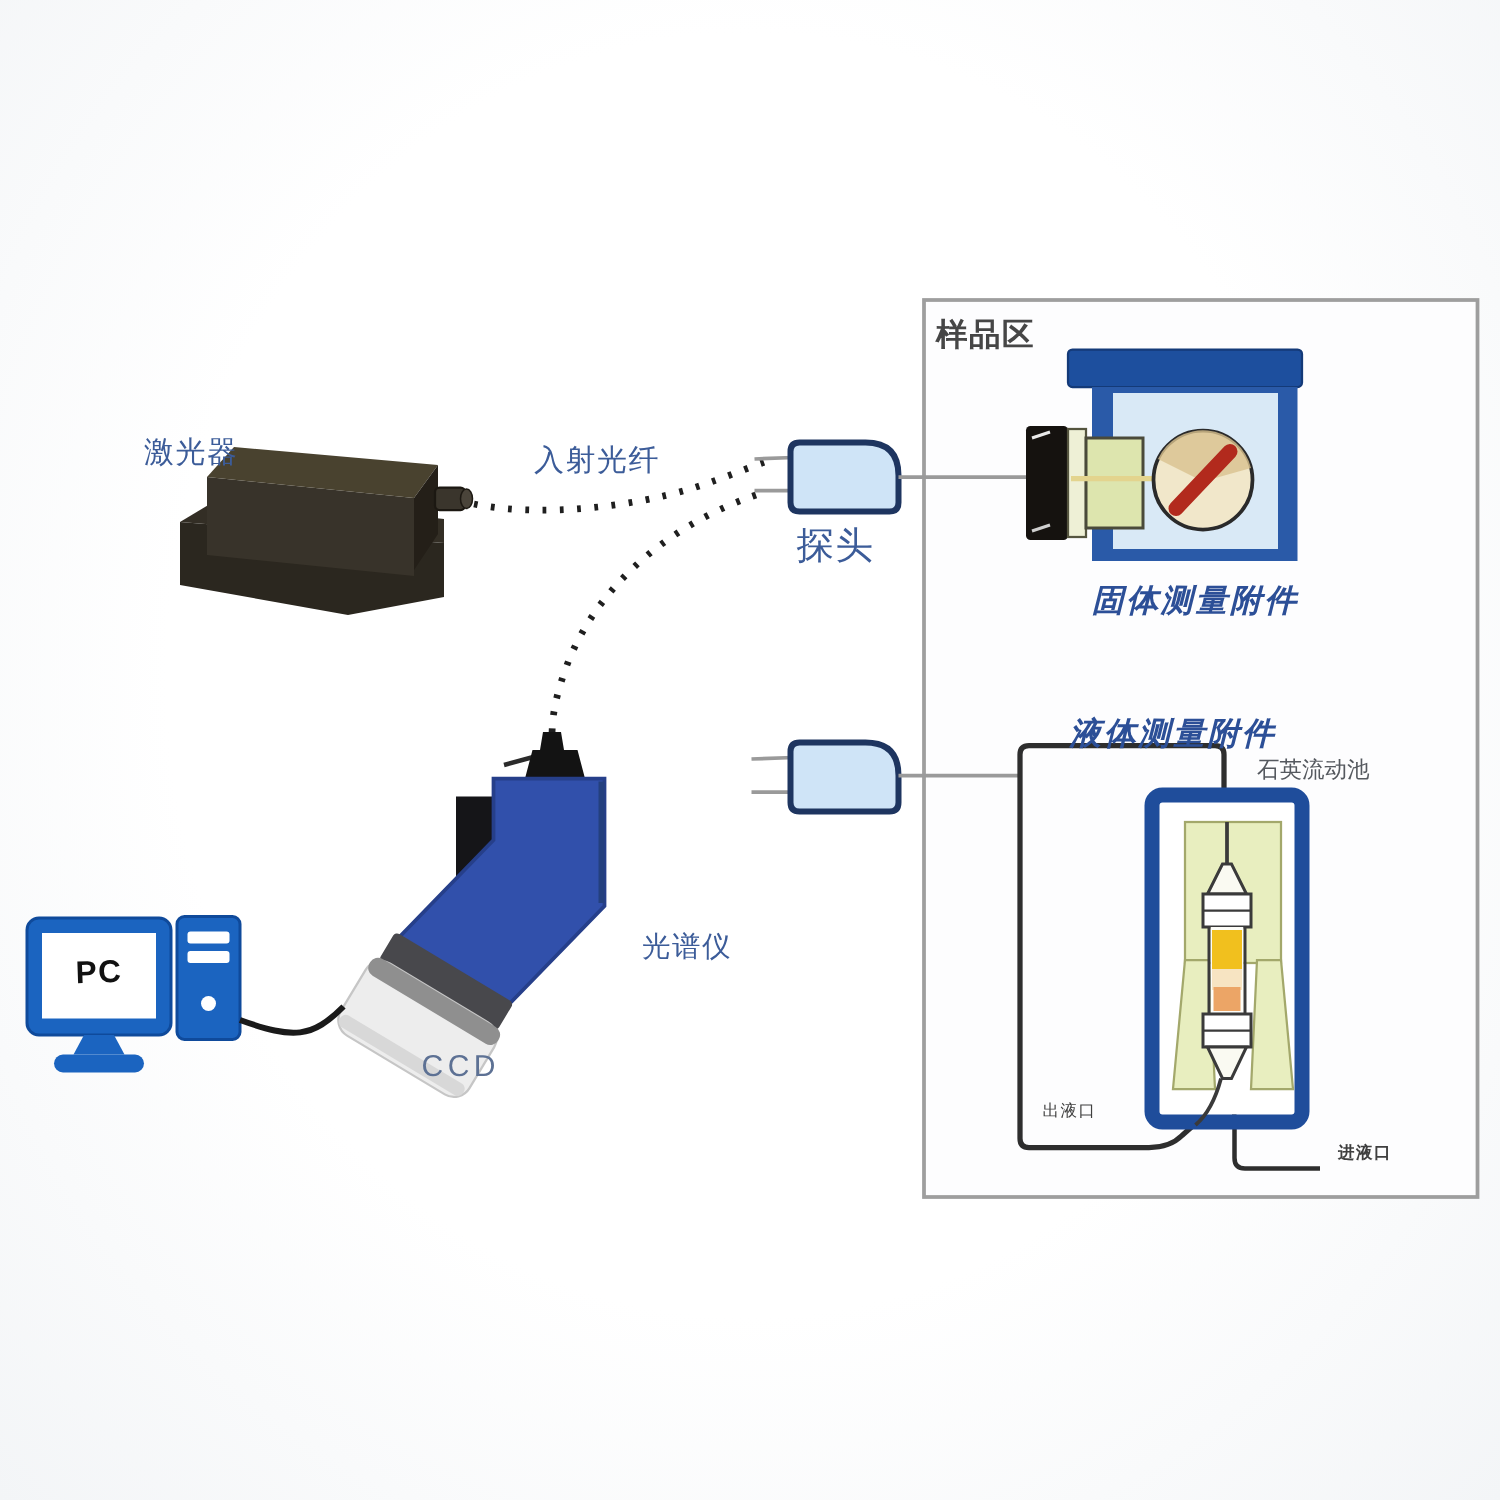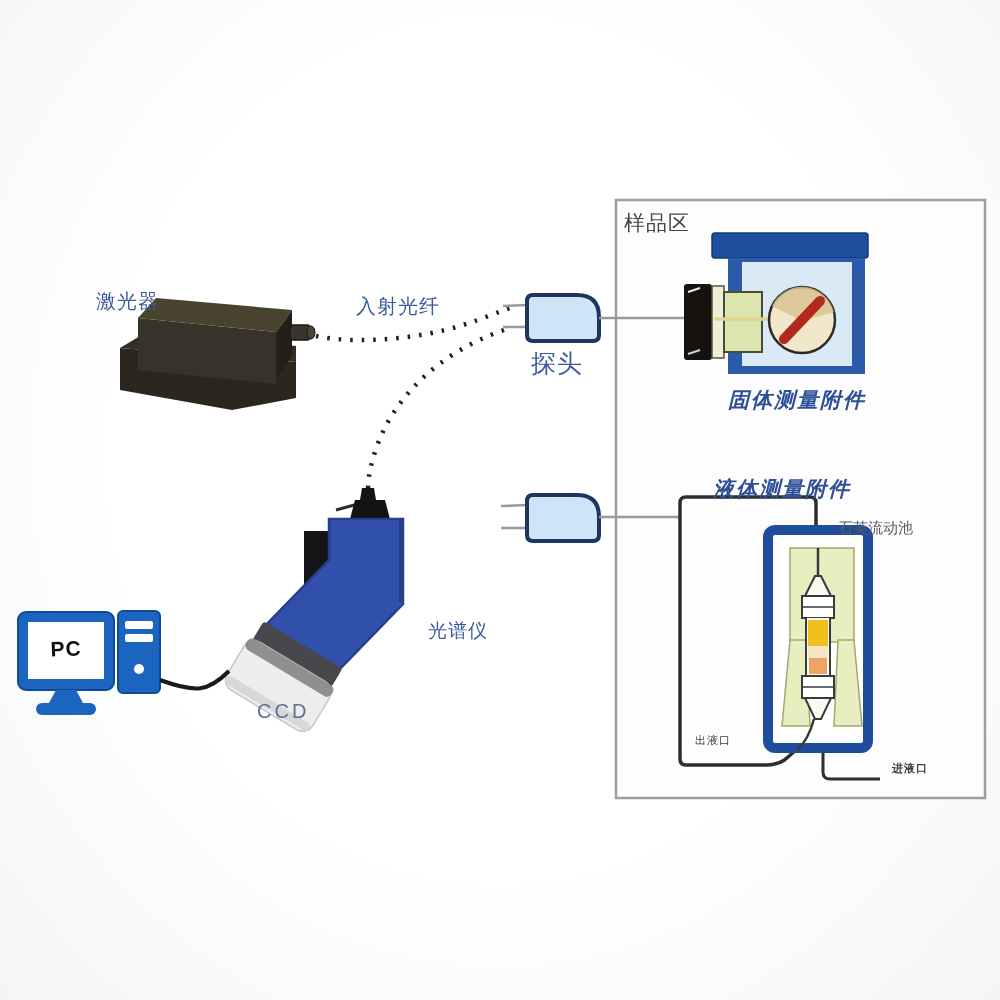--- a/index.html
+++ b/index.html
@@ -7,28 +7,28 @@
   .stage{
     position:relative;width:1000px;height:1000px;overflow:hidden;
     background:radial-gradient(ellipse at 50% 45%, #ffffff 55%, #f3f5f7 100%);
   }
   .stage svg{position:absolute;left:0;top:0;}
   .lbl{
     position:absolute;white-space:nowrap;color:#3c5c99;
     font-family:"Liberation Sans",sans-serif;font-size:20px;letter-spacing:1px;
   }
   .lbl-dark{color:#464646;}
-  .lbl-bold{font-weight:normal;}
+  .lbl-bold{font-weight:bold;}
   .lbl-accessory{
     font-weight:bold;font-style:italic;color:#2c4f97;
     transform:translateX(-50%);font-size:21px;letter-spacing:2px;
   }
   .lbl-small{font-size:15px;letter-spacing:0;color:#55595f;}
   .lbl-port{font-size:11px;letter-spacing:1px;color:#3f3f3f;}
-  .lbl-ccd{color:#5d7194;letter-spacing:3px;font-size:20px;}
+  .lbl-ccd{color:#5d7194;letter-spacing:3px;font-size:20px;margin-left:24px;}
   .lbl-pc{
     color:#111;font-weight:bold;font-size:21px;letter-spacing:1px;
     transform:translateX(-50%) rotate(-2deg);
   }
 </style>
 </head>
 <body>
 
 <div class="stage">
 
@@ -163,21 +163,21 @@
 <div class="lbl" style="left:356px;top:293px;">入射光纤</div>
 
 <div class="lbl" style="left:531px;top:347px;font-size:25px;">探头</div>
 
 <div class="lbl lbl-dark lbl-bold" style="left:624px;top:209px;font-size:21px;">样品区</div>
 
 <div class="lbl lbl-accessory" style="left:797px;top:386px;">固体测量附件</div>
 
 <div class="lbl lbl-accessory" style="left:782px;top:455px;margin-top:20px;">液体测量附件</div>
 
-<div class="lbl lbl-small" style="left:838px;top:519px;font-family:Liberation Mono, monospace;">石英流动池</div>
+<div class="lbl lbl-small" style="left:838px;top:504px;font-family:Liberation Mono, monospace;">石英流动池</div>
 
 <div class="lbl lbl-port" style="left:695px;top:733px;">出液口</div>
 
 <div class="lbl lbl-port" style="left:892px;top:761px;font-weight:bold;">进液口</div>
 
 <div class="lbl" style="left:428px;top:598px;font-size:19px;margin-top:20px;">光谱仪</div>
 
 <div class="lbl lbl-ccd" style="left:257px;top:700px;">CCD</div>
 
 <div class="lbl lbl-pc" style="left:66px;top:637px;">PC</div>

